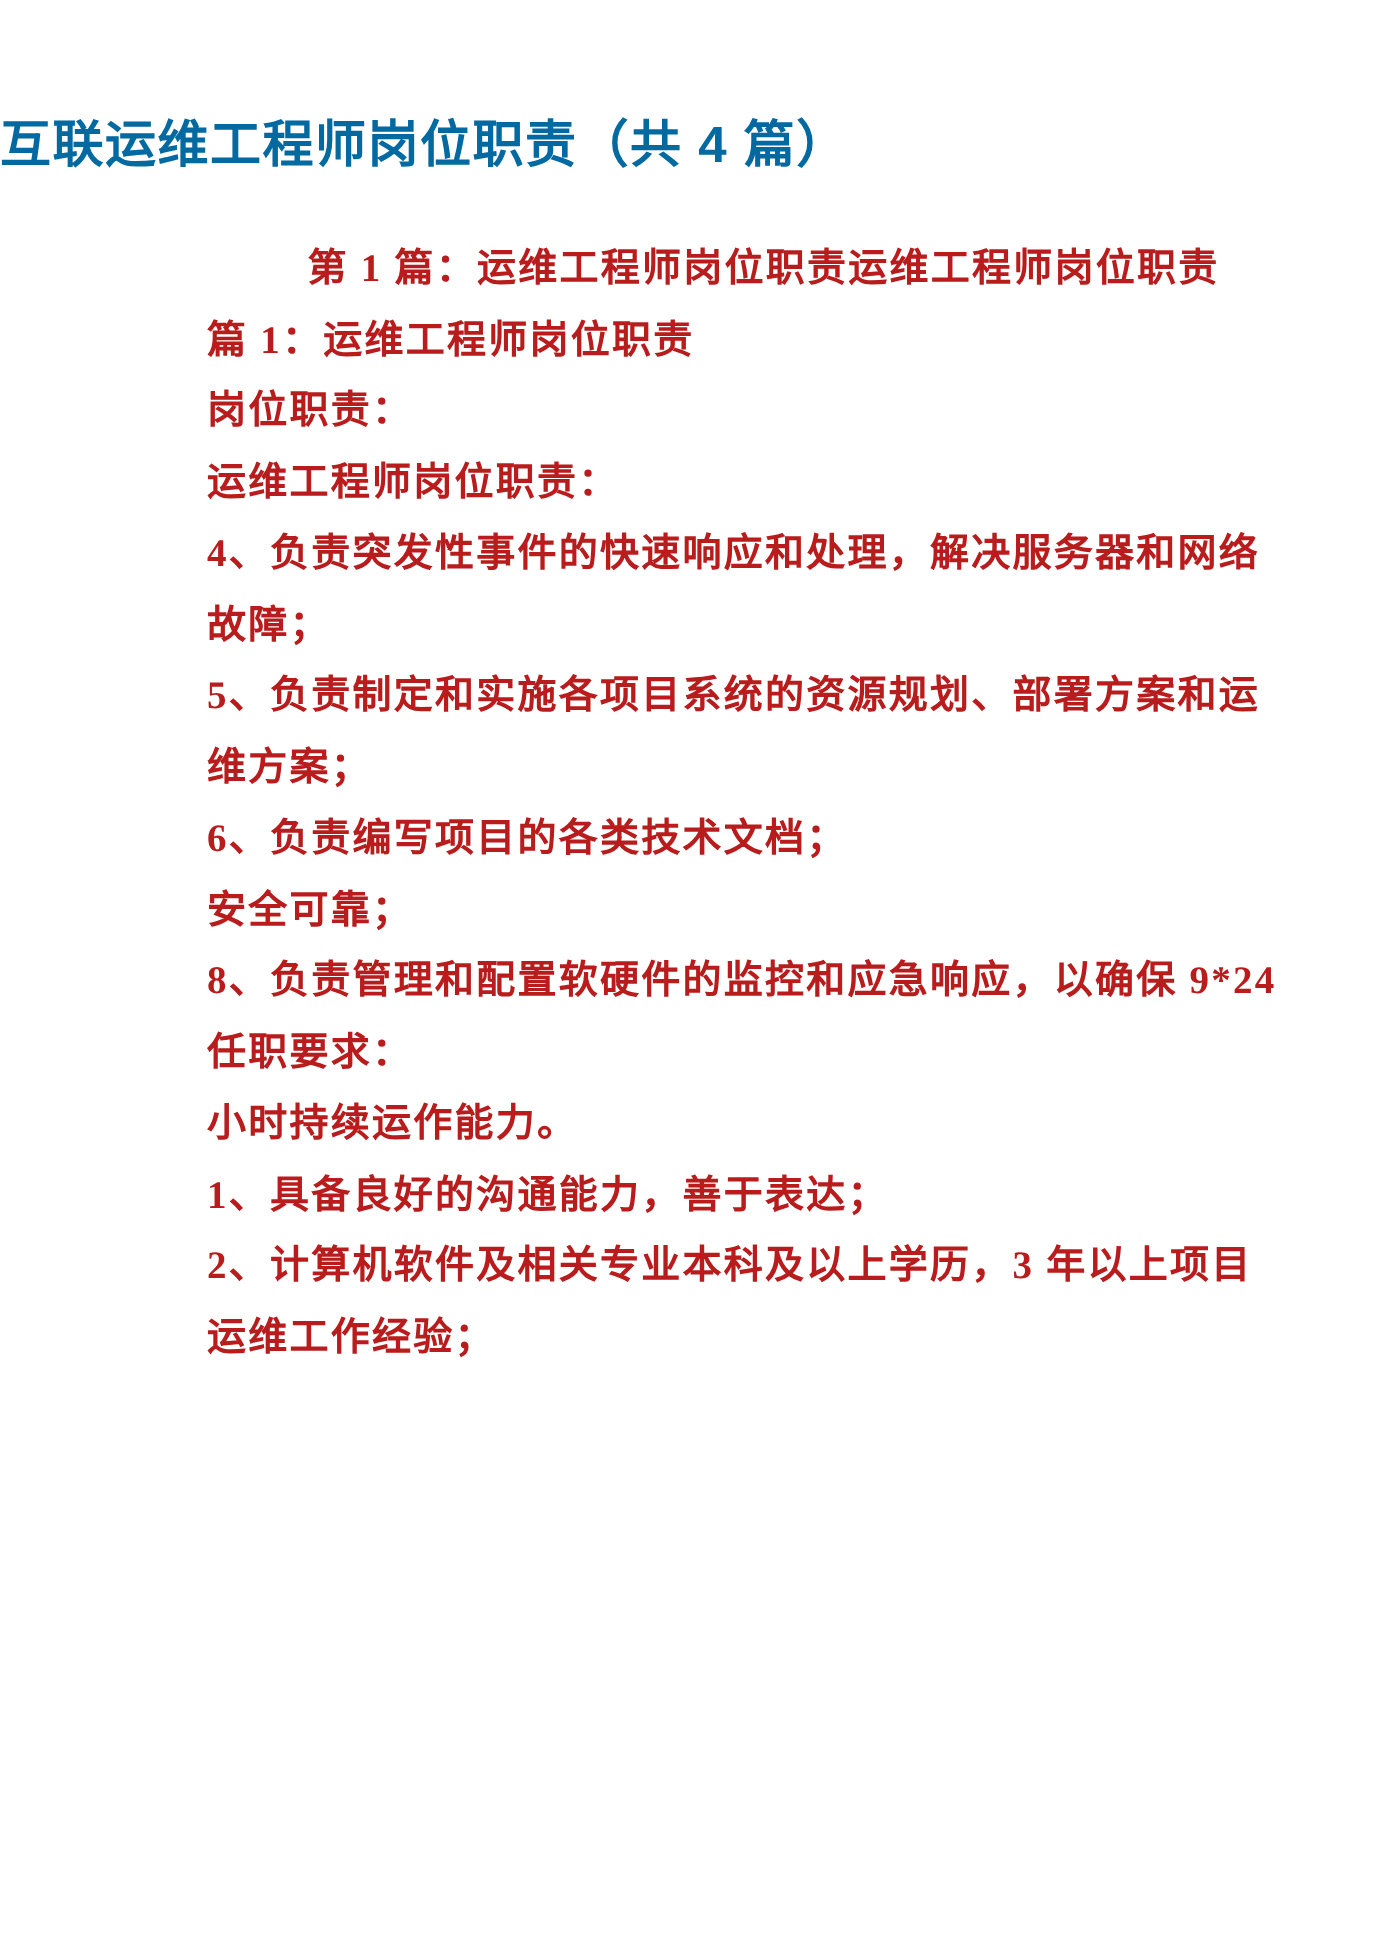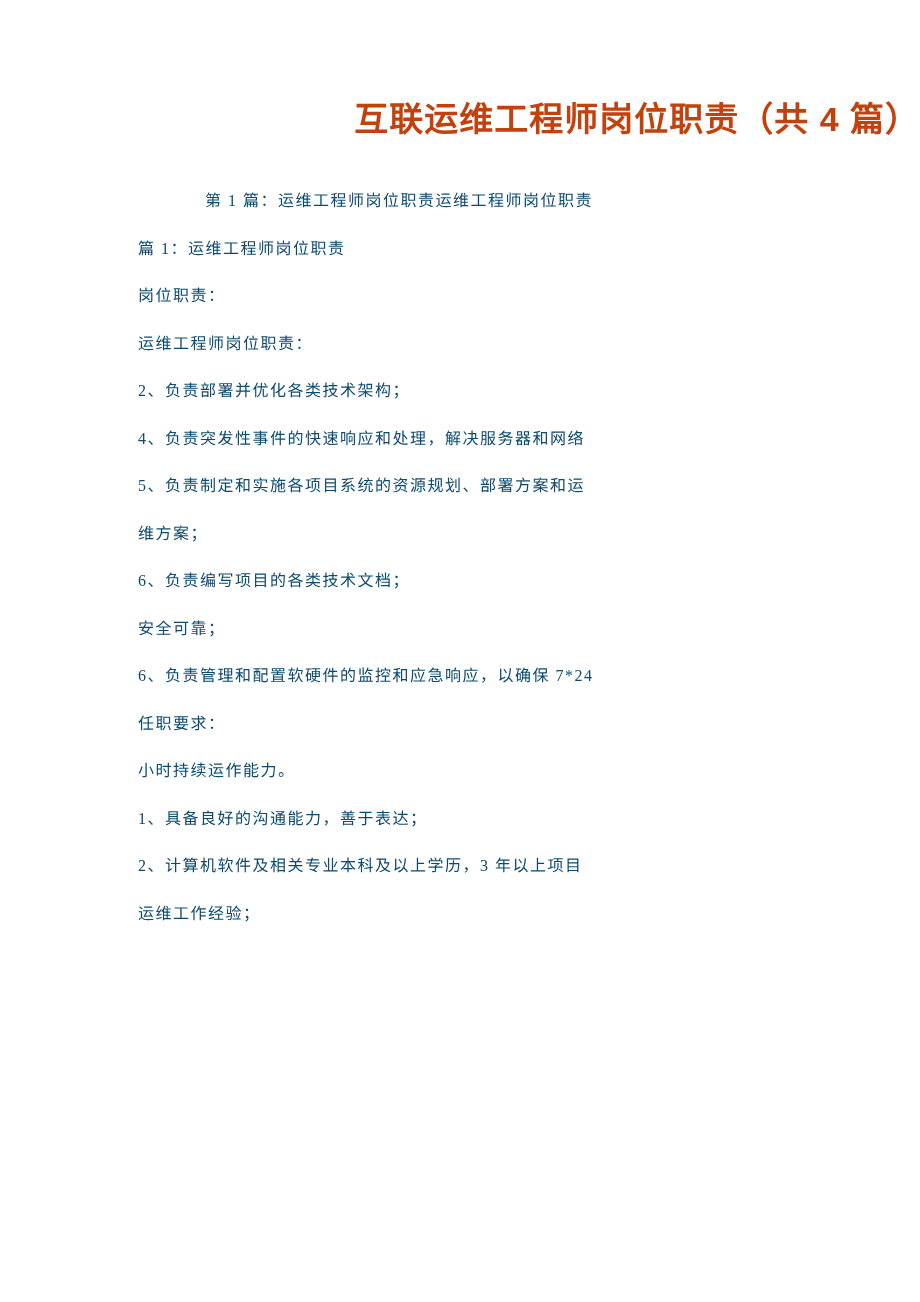--- a/index.html
+++ b/index.html
@@ -10,61 +10,62 @@
   .page {
     position: relative;
     width: 920px;
     height: 1302px;
     background: #ffffff;
     overflow: hidden;
     font-family: "Liberation Serif", "DejaVu Serif", serif;
   }
   .doc-title {
     margin: 0;
-    padding-top: 94px;
+    padding-top: 72px;
     font-family: "Liberation Sans", "DejaVu Sans", sans-serif;
     font-weight: 700;
     font-size: 34px;
     line-height: 50px;
     letter-spacing: 1px;
-    color: #c2410c;
-    text-align: right;
+    color: #0369a1;
+    text-align: left;
     white-space: nowrap;
   }
   .content {
     margin: 33px 140px 0 138px;
-    font-size: 16px;
+    font-size: 26px;
     line-height: 47.5px;
     letter-spacing: 1.5px;
-    color: #0c4a6e;
+    color: #b91c1c;
+    font-weight: bold;
   }
   .line {
     white-space: nowrap;
   }
   .line.indent {
     text-indent: 67px;
   }
 </style>
 </head>
 <body>
 
 <div class="page">
   <h1 class="doc-title">互联运维工程师岗位职责（共 4 篇）</h1>
 
   <div class="content">
     <div class="line indent">第 1 篇：运维工程师岗位职责运维工程师岗位职责</div>
     <div class="line">篇 1：运维工程师岗位职责</div>
     <div class="line">岗位职责：</div>
     <div class="line">运维工程师岗位职责：</div>
-    <div class="line">2、负责部署并优化各类技术架构；</div>
     <div class="line">4、负责突发性事件的快速响应和处理，解决服务器和网络</div>
+    <div class="line">故障；</div>
     <div class="line">5、负责制定和实施各项目系统的资源规划、部署方案和运</div>
     <div class="line">维方案；</div>
     <div class="line">6、负责编写项目的各类技术文档；</div>
     <div class="line">安全可靠；</div>
-    <div class="line">6、负责管理和配置软硬件的监控和应急响应，以确保 7*24</div>
+    <div class="line">8、负责管理和配置软硬件的监控和应急响应，以确保 9*24</div>
     <div class="line">任职要求：</div>
     <div class="line">小时持续运作能力。</div>
     <div class="line">1、具备良好的沟通能力，善于表达；</div>
     <div class="line">2、计算机软件及相关专业本科及以上学历，3 年以上项目</div>
     <div class="line">运维工作经验；</div>
   </div>
 </div>
 
 </body></html>

